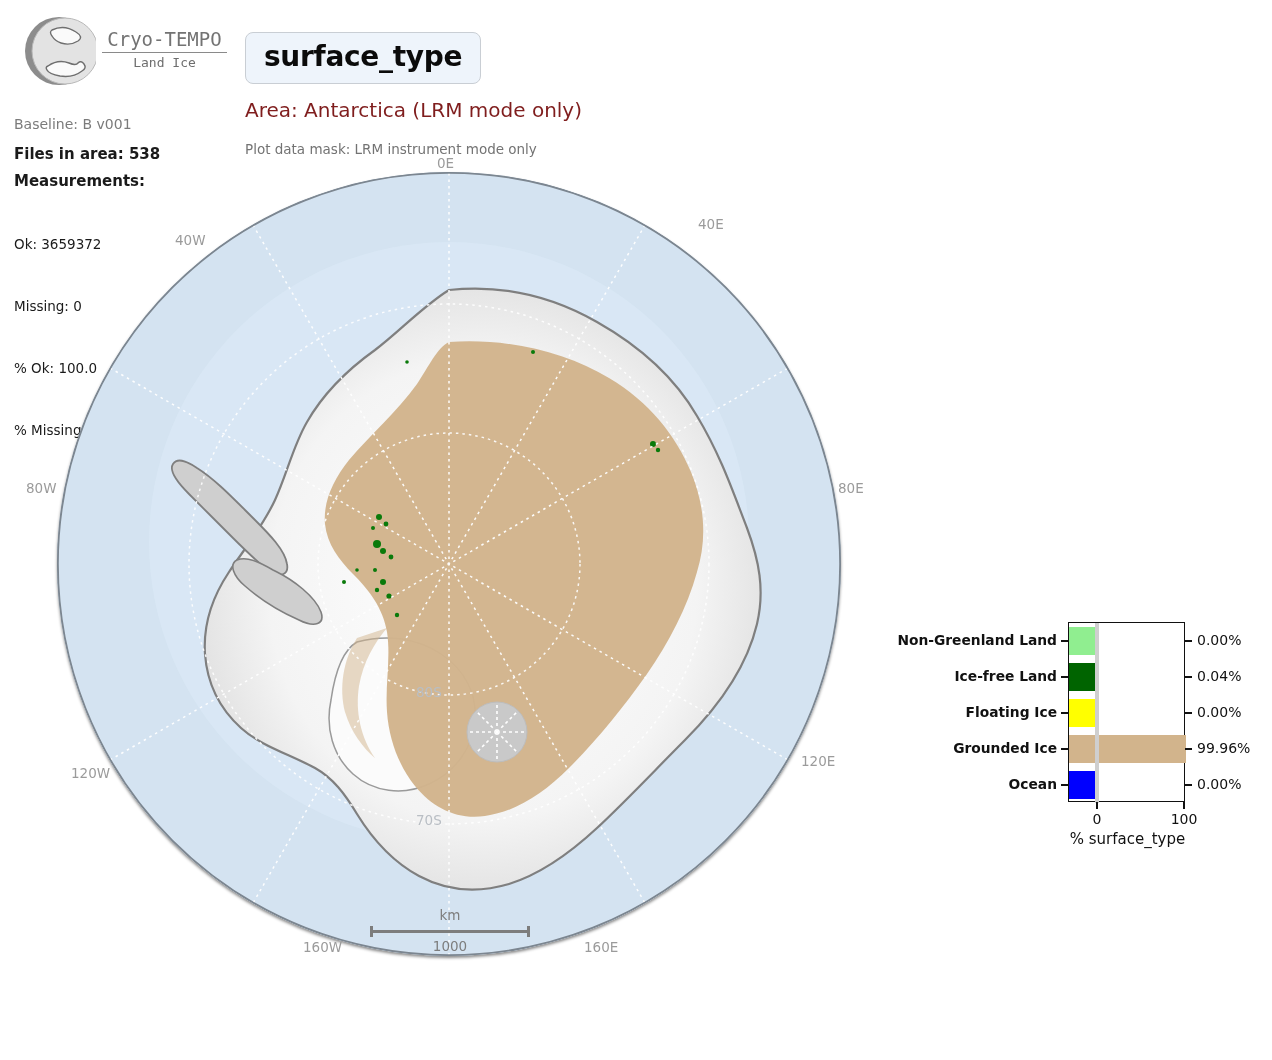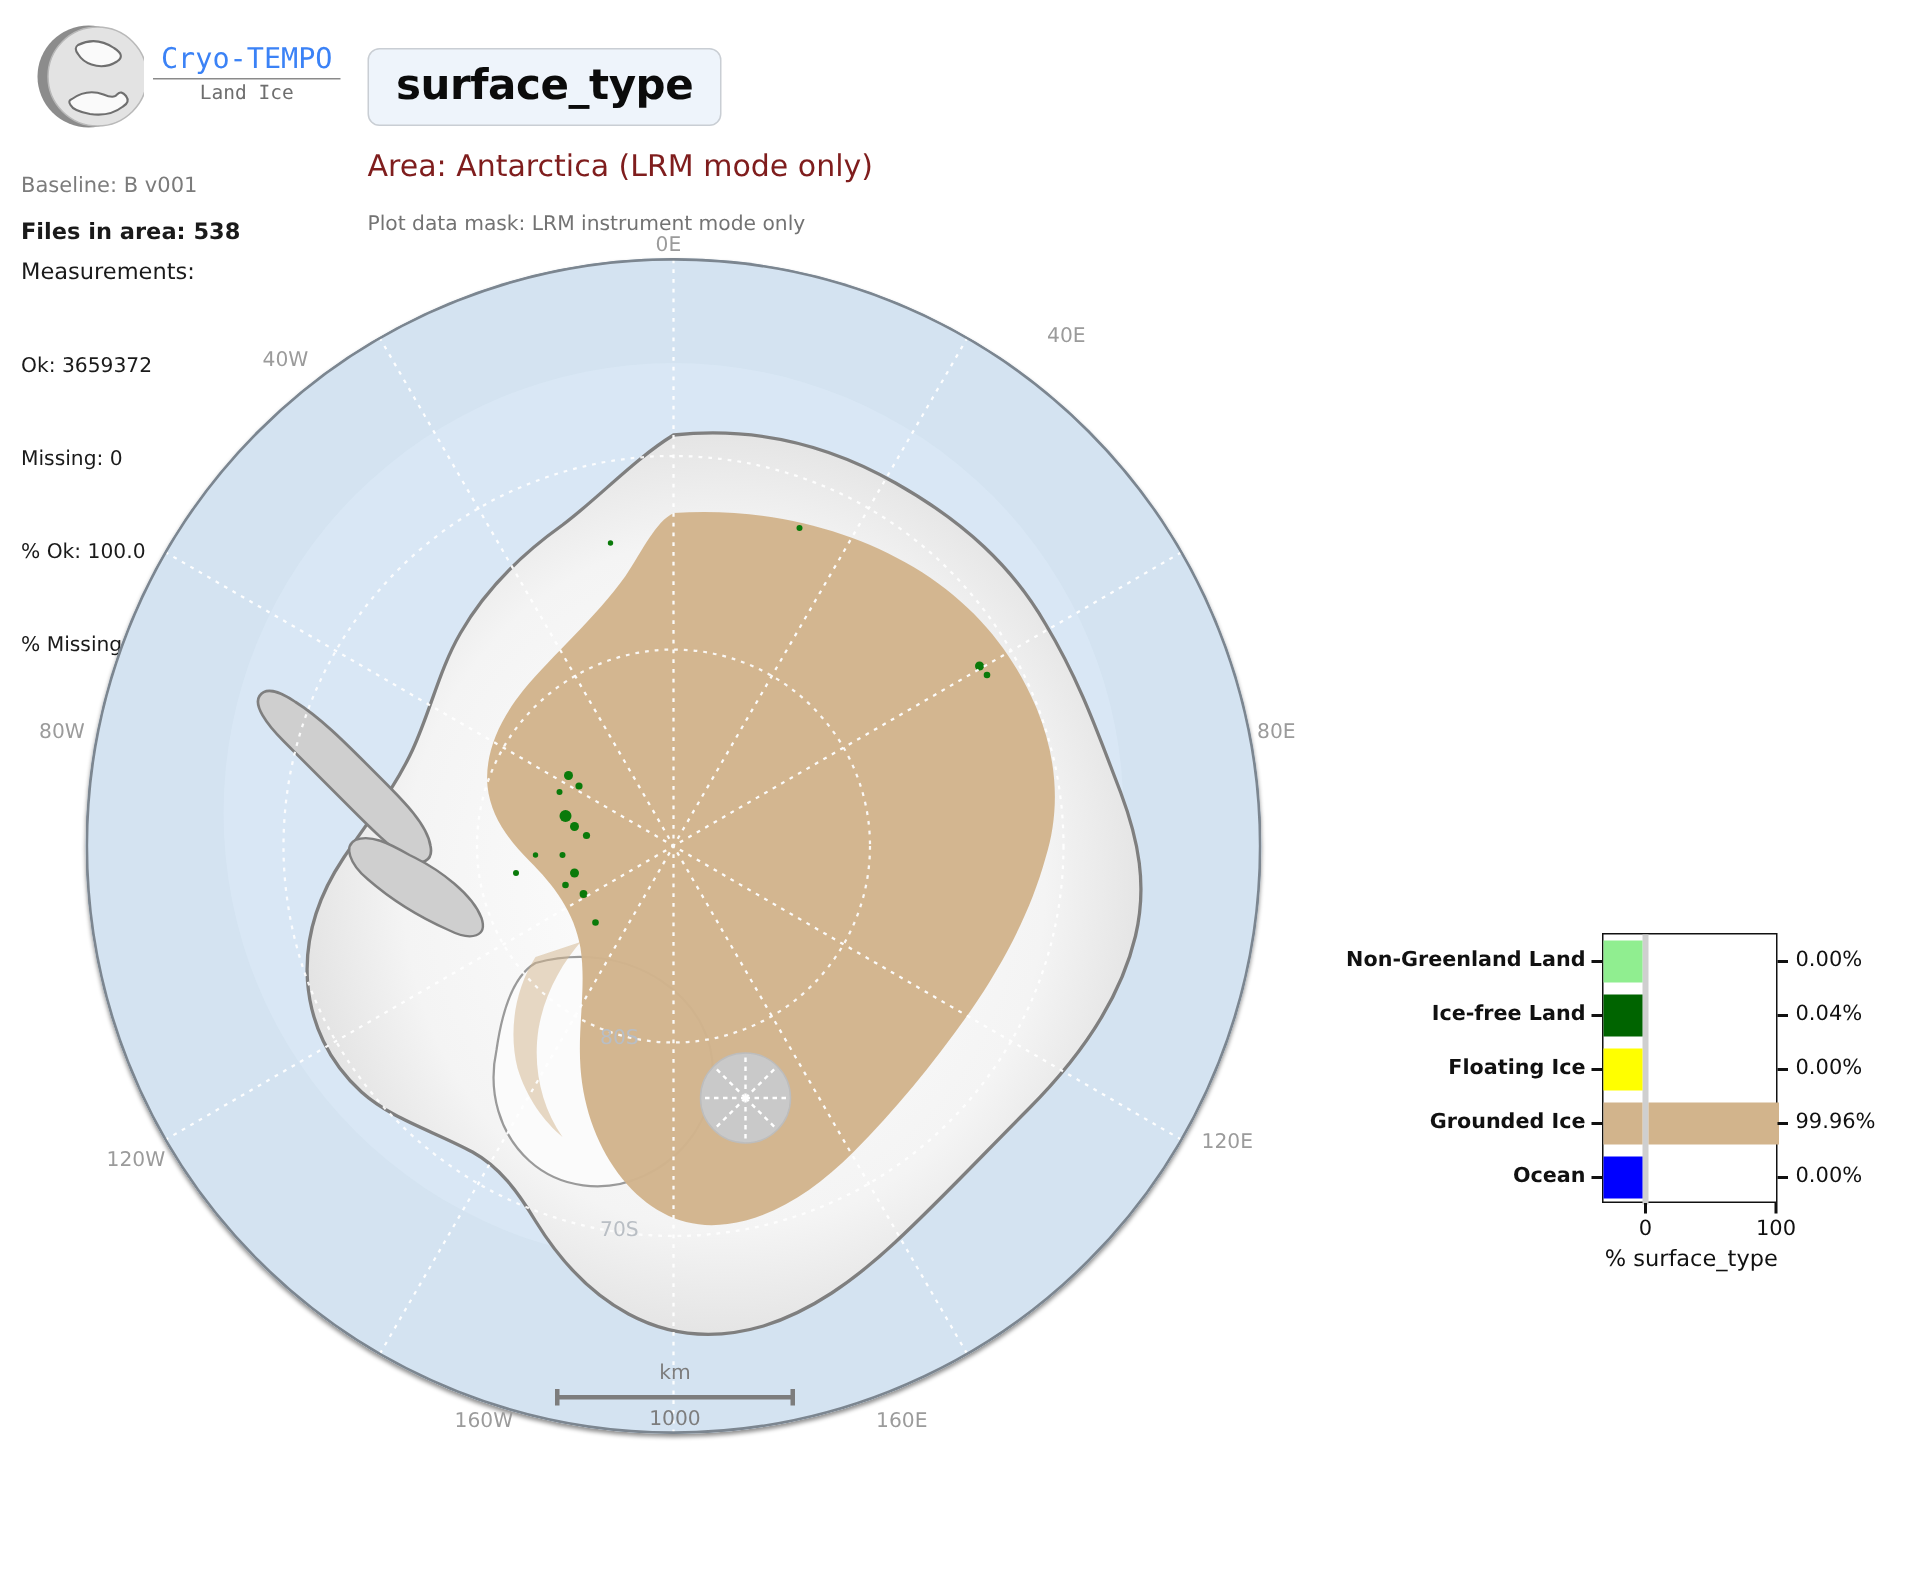--- a/index.html
+++ b/index.html
@@ -12,35 +12,35 @@
     overflow:hidden;
   }
   .abs{position:absolute;}
 
   
   #logo-wrap{left:14px;top:10px;width:215px;height:82px;}
   .globe{position:absolute;left:8px;top:4px;width:74px;height:74px;}
   .logo-text{position:absolute;left:88px;top:18px;width:125px;text-align:center;}
   .logo-title{
     font-family:"DejaVu Sans Mono", monospace;
-    font-size:19px;letter-spacing:0px;color:#3b82f6;line-height:22px;
+    font-size:19px;letter-spacing:0px;color:#737373;line-height:22px;
     white-space:nowrap;
   }
   .logo-rule{height:1px;background:#8a8a8a;margin:2px 0 2px 0;}
   .logo-sub{
     font-family:"DejaVu Sans Mono", monospace;
     font-size:13px;color:#6e6e6e;line-height:16px;white-space:nowrap;
   }
 
   
   #info{left:14px;top:112px;width:215px;}
   .date{font-size:27px;font-weight:bold;line-height:34px;letter-spacing:-.5px;}
   .baseline{font-size:14px;color:#7b7b7b;line-height:22px;margin-top:1px;}
   .files{font-size:15px;font-weight:bold;line-height:27px;margin-top:6px;}
-  .meas-head{font-size:15px;font-weight:normal;line-height:26px;}
+  .meas-head{font-size:15px;font-weight:bold;line-height:26px;}
   .meas-line{font-size:13.5px;line-height:23px;color:#1a1a1a;margin-top:39px;}
 
   
   #title-badge{
     left:245px;top:32px;
     padding:8px 18px 10px 18px;
     background:#eef4fb;
     border:1px solid #c9ced4;
     border-radius:8px;
     font-size:28px;font-weight:bold;letter-spacing:-.3px;
@@ -59,21 +59,21 @@
       radial-gradient(circle at 50% 40%, #dcebf7 0%, #d3e3f2 55%, #cfe0f0 100%);
     box-shadow:0 2px 3px rgba(0,0,0,.45), inset 0 0 0 1px #7c8690;
     overflow:hidden;
   }
   .grat{position:absolute;left:0;top:0;width:784px;height:784px;}
   .maplabel{
     position:absolute;font-size:13.5px;color:#9b9b9b;white-space:nowrap;
     font-family:"DejaVu Sans", sans-serif;
   }
   .latlabel{
-    position:absolute;font-size:13.5px;color:#b9bec4;white-space:nowrap;
+    position:absolute;font-size:13.5px;color:#b9bec4;white-space:nowrap;margin-left:16px;
   }
   #scalebar{position:absolute;left:313px;top:735px;width:160px;text-align:center;}
   #scalebar .sb-top{font-size:13.5px;color:#7d7d7d;line-height:17px;}
   #scalebar .sb-line{position:relative;height:10px;margin:2px 0 1px 0;}
   #scalebar .sb-line .bar{position:absolute;left:0;top:4px;width:160px;height:3px;background:#7d7d7d;}
   #scalebar .sb-line .capL{position:absolute;left:0;top:0;width:3px;height:11px;background:#7d7d7d;}
   #scalebar .sb-line .capR{position:absolute;right:0;top:0;width:3px;height:11px;background:#7d7d7d;}
   #scalebar .sb-bot{font-size:13.5px;color:#7d7d7d;line-height:18px;}
 
   

